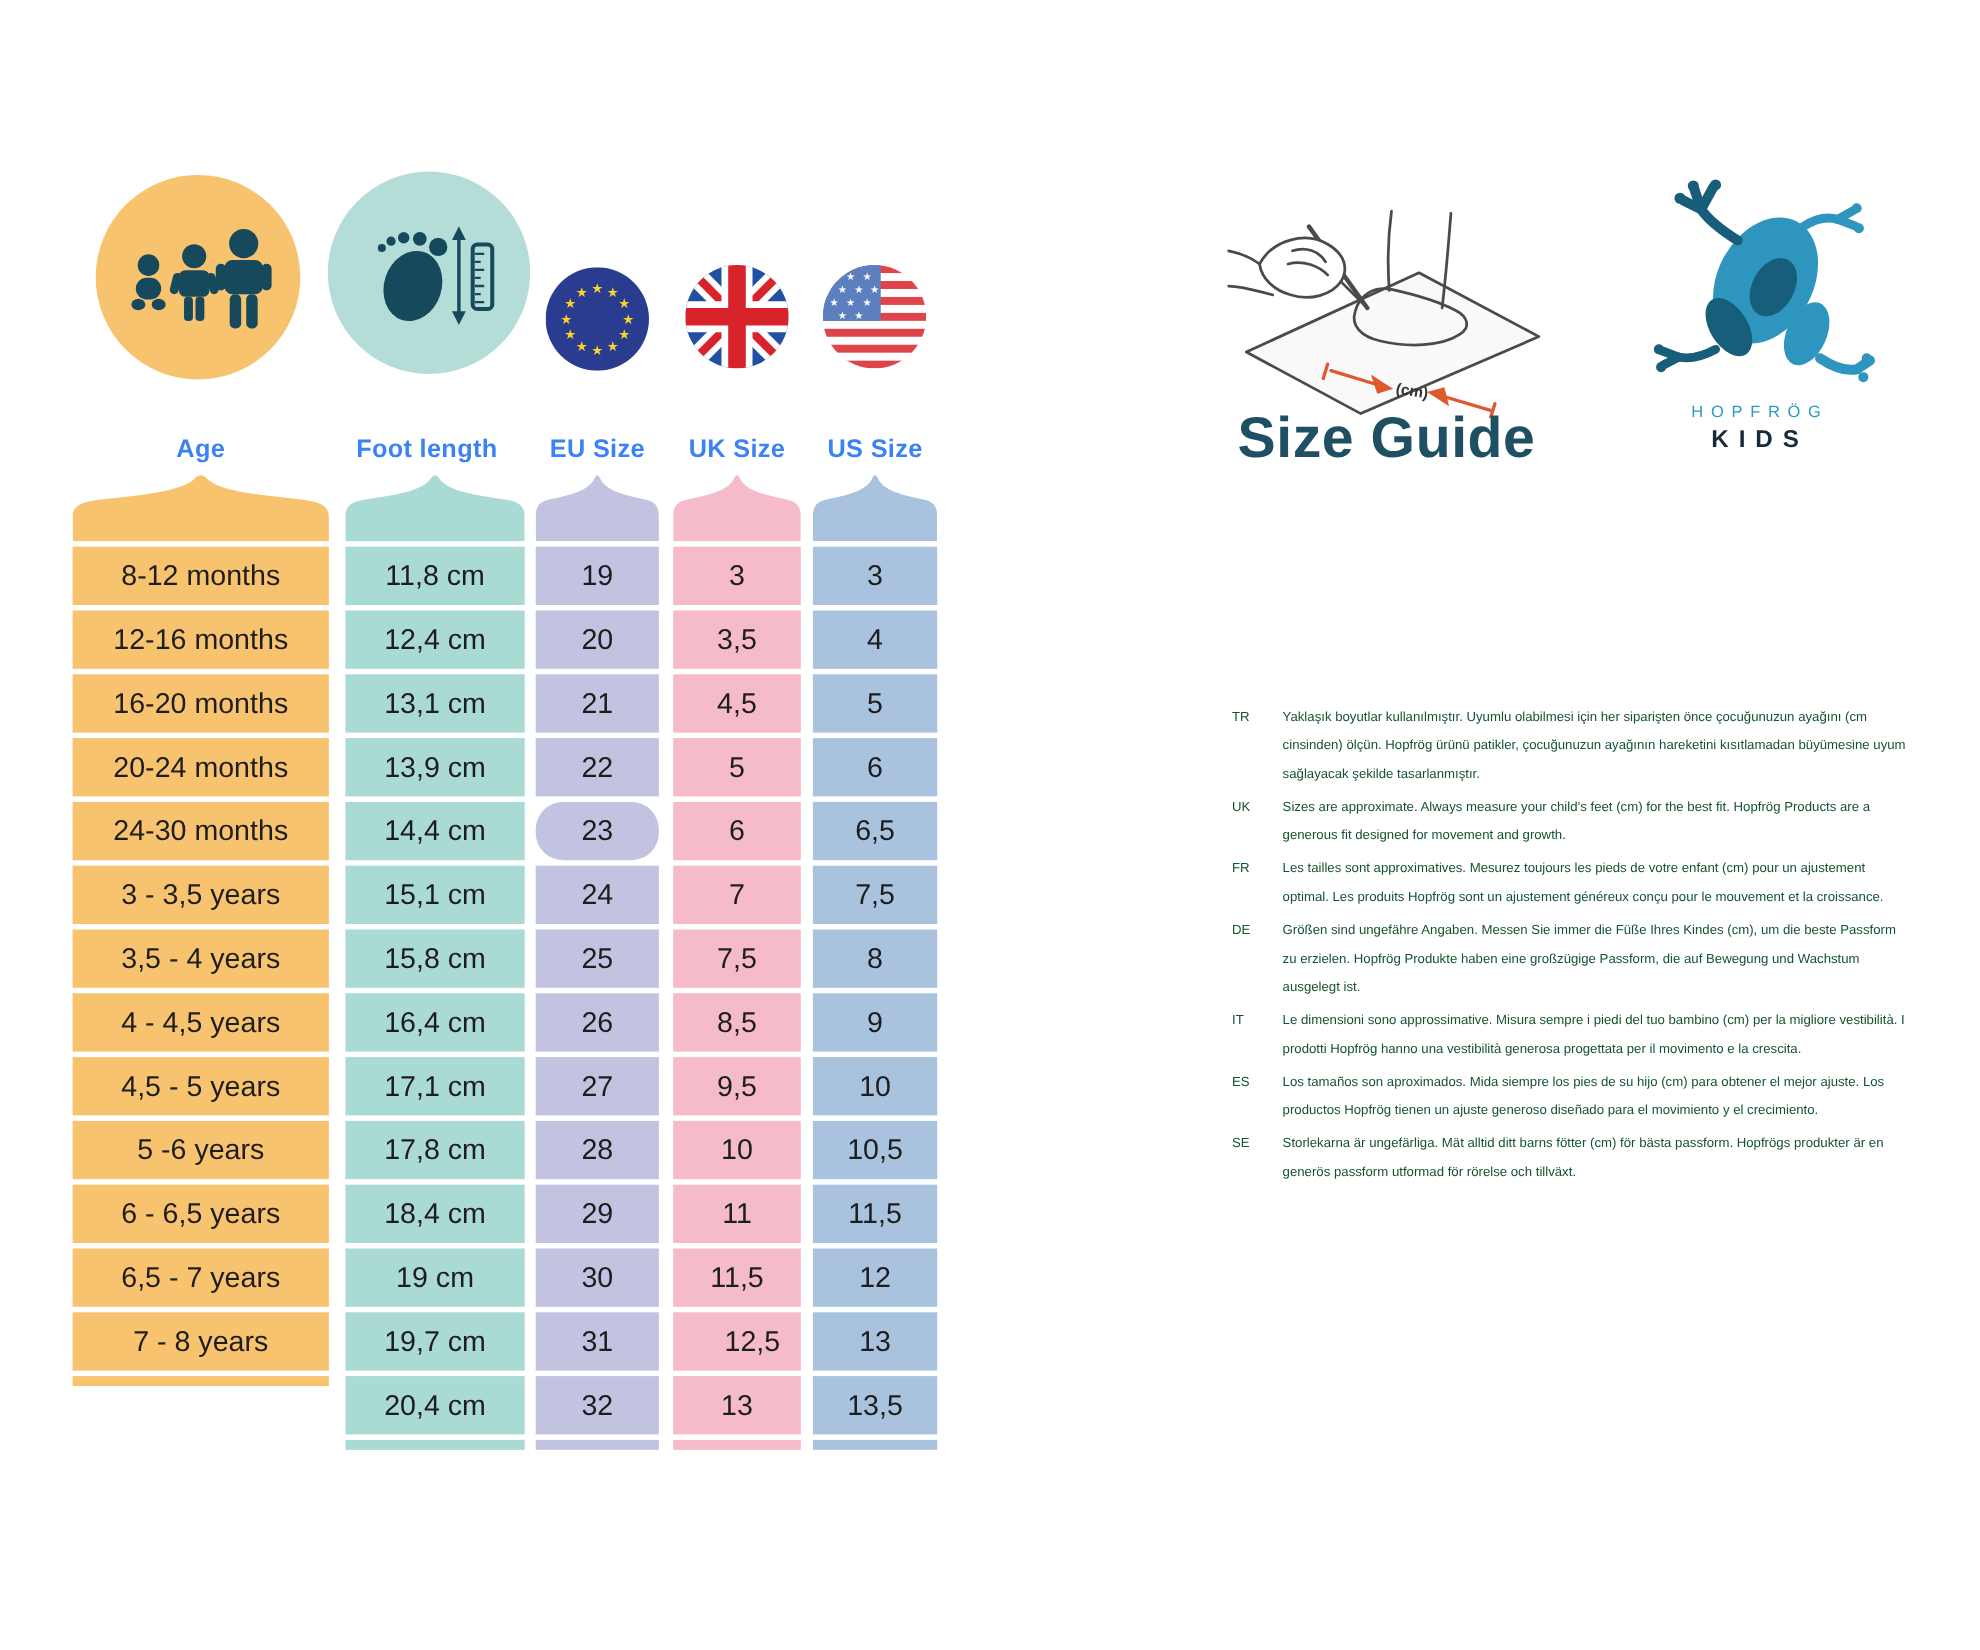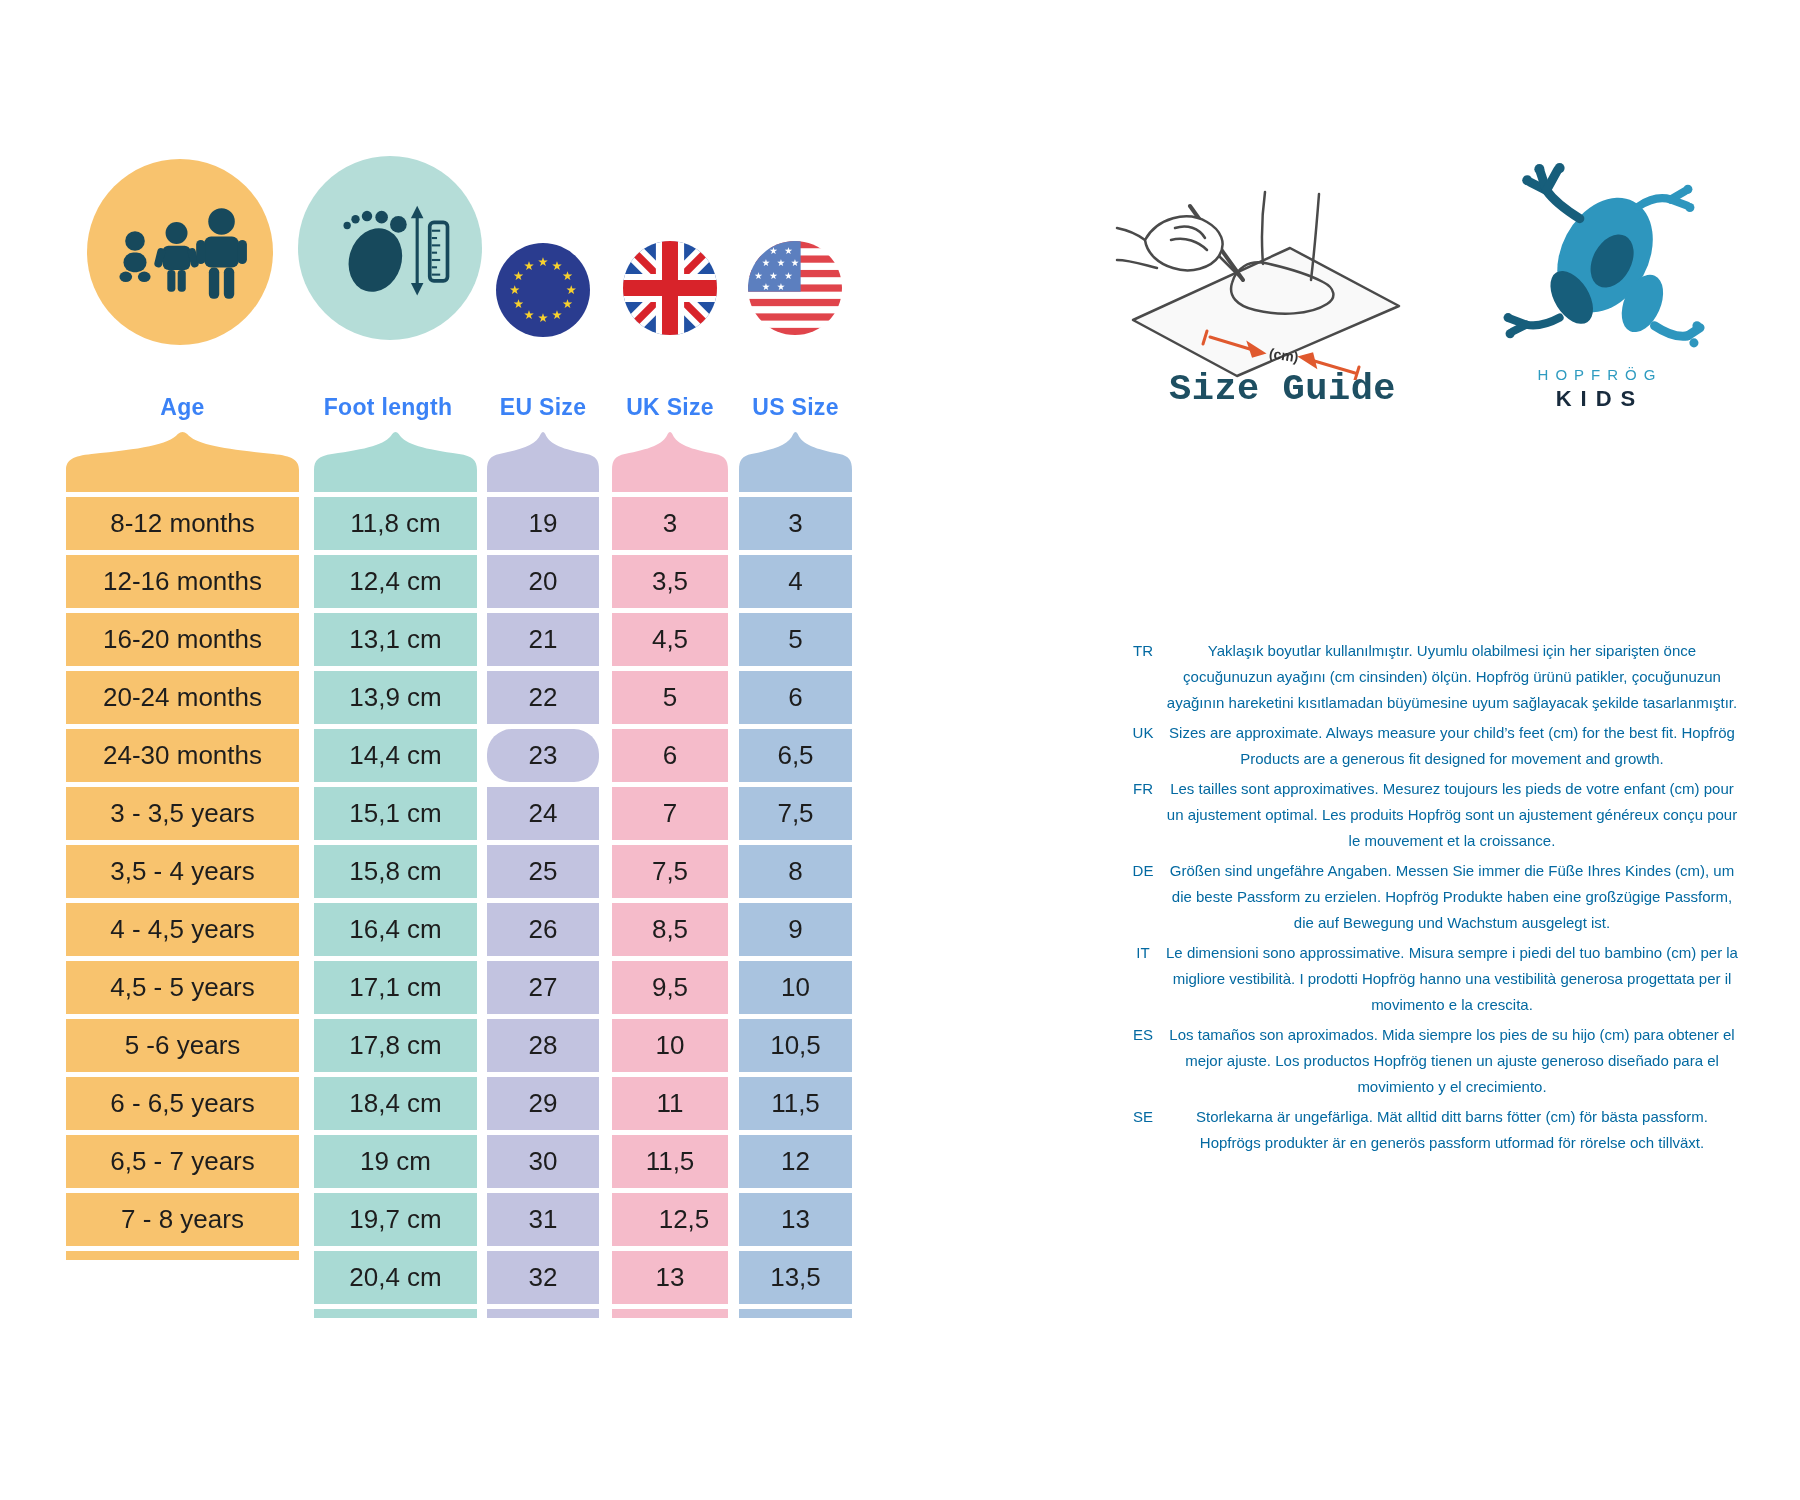--- a/index.html
+++ b/index.html
@@ -32,31 +32,31 @@
   #col-uk{left:612px;width:116px;}
   #col-us{left:739px;width:113px;}
   .arch{display:block;width:100%;height:62px;}
   .col-rows{margin-top:5px;}
   .cell{height:53px;margin-bottom:5px;display:flex;align-items:center;justify-content:center;
         font-size:26px;color:#1d1d1d;}
   .strip{height:9px;}
 
   
   .trace-box{position:absolute;left:1115px;top:188px;width:300px;height:192px;}
-  .size-title{position:absolute;left:1169px;top:368px;font-size:37px;font-weight:700;
-              color:#1E4F62;letter-spacing:.5px;font-family:Liberation Mono, monospace;}
+  .size-title{position:absolute;left:1125px;top:368px;font-size:52px;font-weight:700;
+              color:#1E4F62;letter-spacing:.5px;}
   .frog-box{position:absolute;left:1495px;top:156px;width:210px;height:202px;}
   .logo-wordmark{position:absolute;left:1490px;top:366px;width:220px;text-align:center;}
   .brand-name{font-size:15px;letter-spacing:7px;color:#2E9BC0;font-weight:500;}
   .brand-sub{font-size:22px;letter-spacing:9px;color:#182B3D;font-weight:800;margin-top:3px;}
 
   
   .notes{position:absolute;left:1120px;top:638px;width:618px;}
   .note{display:grid;grid-template-columns:46px 1fr;margin-bottom:4px;}
-  .note-code,.note-text{font-size:15px;line-height:26px;color:#0369a1;text-align:center;}
+  .note-code,.note-text{font-size:12px;line-height:26px;color:#14532d;}
 </style>
 </head>
 <body>
 
 <div class="canvas">
 
   <div class="circle c-age">
     <svg width="150" height="110" viewBox="0 0 130 95">
       <g fill="#17495C">
         <circle cx="26" cy="38" r="8.5"></circle>

